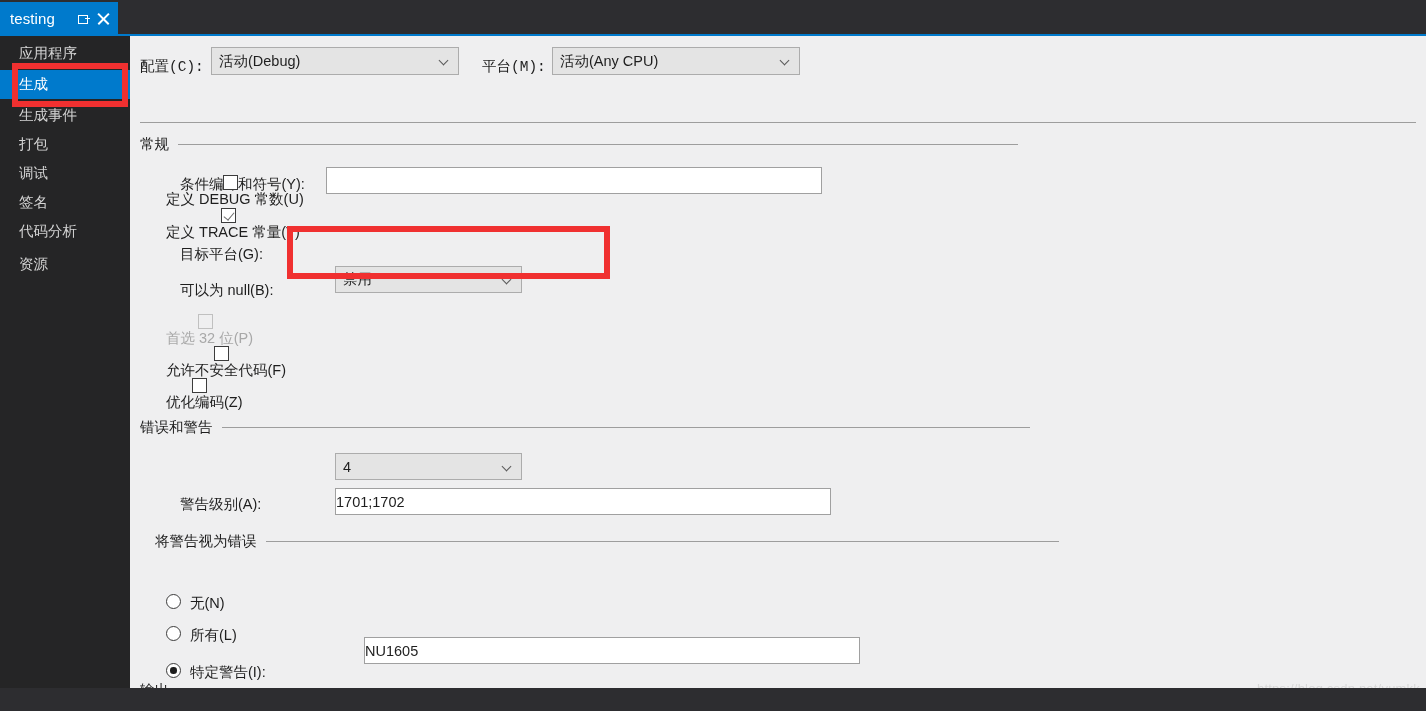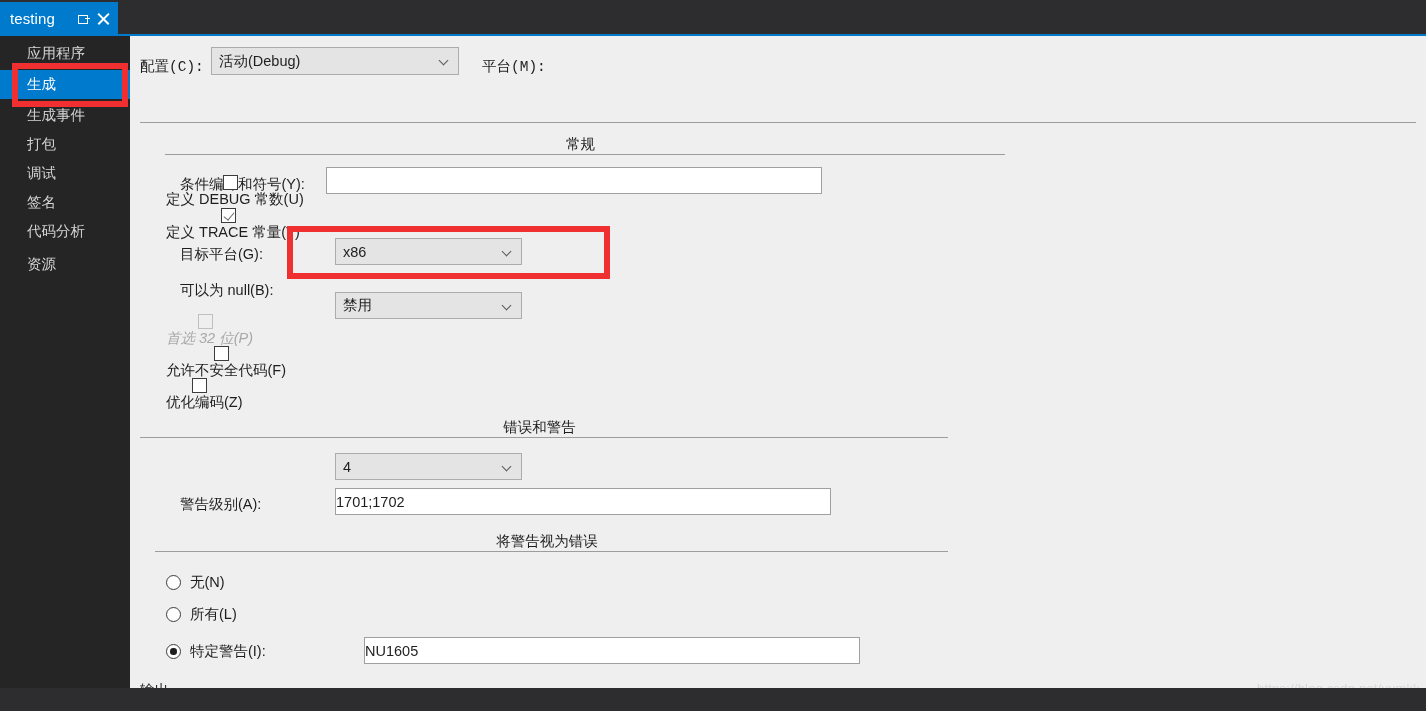--- a/index.html
+++ b/index.html
@@ -54,21 +54,21 @@
   }
 
   
   .leftnav {
     position: absolute; left: 0; top: 36px; width: 130px; height: 652px;
     background: #252526;
   }
   .nav-item {
     position: absolute; left: 0; width: 130px; height: 29px;
     display: flex; align-items: center;
-    color: #d4d4d4; font-size: 14.5px; padding-left: 27px;
+    color: #d4d4d4; font-size: 14.5px; padding-left: 19px;
     cursor: pointer; white-space: nowrap;
   }
   .nav-item.selected { background: #007acc; color: #ffffff; }
 
   
   .redbox {
     position: absolute; border: 6px solid #f03030; pointer-events: none;
   }
 
   
@@ -106,21 +106,20 @@
     background: #ffffff; border: 1px solid #a0a0a0;
     color: #1e1e1e; font-size: 14.5px;
     display: flex; align-items: center; 
     cursor: text;
   }
 
   
   .group {
     position: absolute; display: flex; align-items: center;
     white-space: nowrap;
-    flex-direction: column;
   }
   .group .gtitle { color: #1e1e1e; font-size: 14.5px; margin-right: 9px; }
   .group .grule { height: 1px; background: #9d9d9d; }
 
   .hr-top {
     position: absolute; left: 10px; top: 86px; width: 1276px; height: 1px;
     background: #9d9d9d;
   }
 
   
@@ -130,28 +129,28 @@
   .cb {
     width: 15px; height: 15px; border: 1px solid #3c3c3c;
     background: #ffffff; position: relative; flex: none; margin-right: 9px;
   }
   .cb.checked::after {
     content: ""; position: absolute; left: 4px; top: 1px;
     width: 5px; height: 9px;
     border-right: 1.8px solid #6d6d6d; border-bottom: 1.8px solid #6d6d6d;
     transform: rotate(40deg);
   }
-  .cb-row.disabled { cursor: default; font-style: italic; }
+  .cb-row.disabled { cursor: default; }
   .cb-row.disabled .cb { border-color: #c0c0c0; background: #efeff0; }
   .cb-row.disabled .cb-label { color: #a8a8a8; }
   .cb-label { color: #1e1e1e; font-size: 14.5px; white-space: nowrap; }
 
   
   .rb-row {
-    position: absolute; display: flex; align-items: center; cursor: pointer;
+    position: absolute; display: flex; cursor: pointer; margin-top: 21px;
   }
   .rb {
     width: 15px; height: 15px; border: 1.3px solid #3c3c3c; border-radius: 50%;
     background: #ffffff; position: relative; flex: none; margin-right: 9px;
   }
   .rb.checked::after {
     content: ""; position: absolute; left: 3.2px; top: 3.2px;
     width: 6.5px; height: 6.5px; border-radius: 50%; background: #1e1e1e;
   }
   .rb-label { color: #1e1e1e; font-size: 14.5px; white-space: nowrap; }
@@ -213,20 +212,24 @@
       <span class="lbl">配置(C):</span>
     </div>
     <div class="combo" style="left:81px; top:11px; width:248px; height:28px;">
       <span>活动(Debug)</span>
       <span class="chev"></span>
     </div>
 
     <div class="row-cfg" style="left:352px; top:22px">
       <span class="lbl">平台(M):</span>
     </div>
+    <div class="combo" style="left:422px; top:11px; width:248px; height:28px;">
+      <span>活动(Any CPU)</span>
+      <span class="chev"></span>
+    </div>
 
     <div class="hr-top"></div>
 
     <div class="group" style="left:10px; top:99px; width:890px;">
       <span class="gtitle">常规</span>
       <span class="grule" style="width:840px"></span>
     </div>
 
     <div style="position:absolute; left:50px; top:139px">
       <span class="lbl">条件编译和符号(Y):</span>
@@ -241,29 +244,25 @@
     </div>
 
     <div class="cb-row" style="left:36px; top:172px">
       <span class="cb checked"></span>
       <span class="cb-label">定义 TRACE 常量(T)</span>
     </div>
 
     <div style="position:absolute; left:50px; top:209px">
       <span class="lbl">目标平台(G):</span>
     </div>
-    <div class="combo" style="left:205px; top:202px; width:187px; height:27px;">
-      <span>x86</span>
-      <span class="chev"></span>
-    </div>
 
     <div style="position:absolute; left:50px; top:245px">
       <span class="lbl">可以为 null(B):</span>
     </div>
-    <div class="combo" style="left:205px; top:256px; width:187px; height:27px;">
+    <div class="combo" style="left:205px; top:230px; width:187px; height:27px;">
       <span>禁用</span>
       <span class="chev"></span>
     </div>
 
     <div class="cb-row disabled" style="left:36px; top:278px">
       <span class="cb"></span>
       <span class="cb-label">首选 32 位(P)</span>
     </div>
 
     <div class="cb-row" style="left:36px; top:310px">

